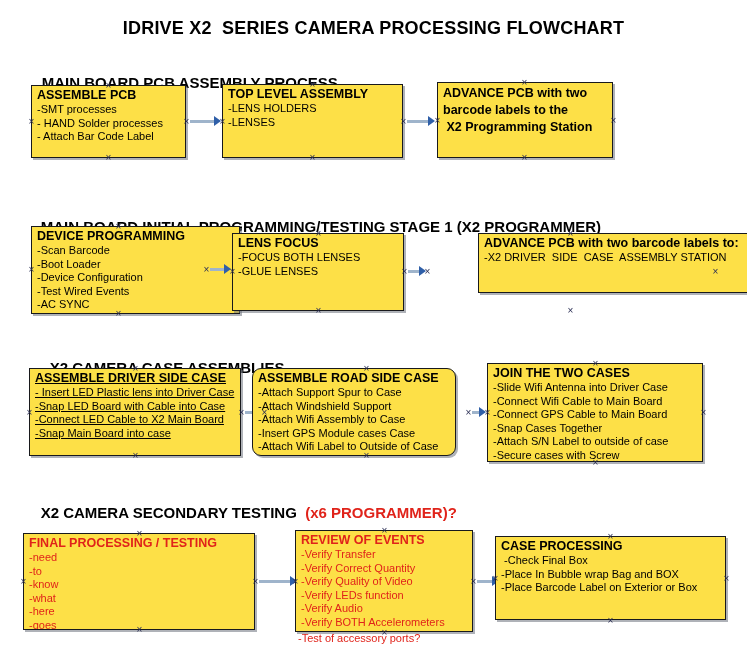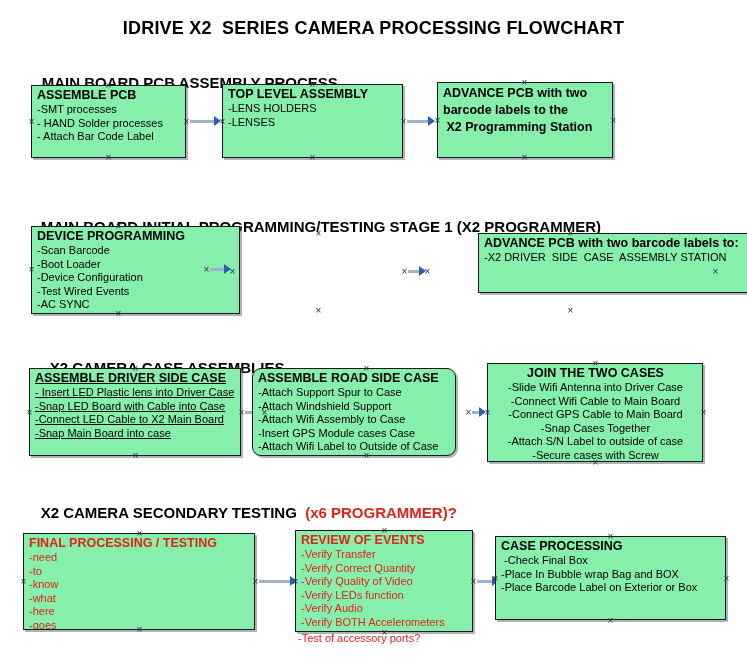--- a/index.html
+++ b/index.html
@@ -22,21 +22,21 @@
   }
   .section-title{
     position:absolute;
     font-size:15px;font-weight:bold;white-space:pre;
   }
   .section-title .red{color:#e0231a;}
 
   
   .box{
     position:absolute;
-    background:#86efac;
+    background:#fde047;
     border:1px solid #18191c;
     box-sizing:border-box;
     box-shadow:2px 2px 0 rgba(110,115,125,.55);
     padding:2px 4px 2px 5px;
     overflow:hidden;
   }
   .box .hdr{
     font-size:12.5px;font-weight:bold;line-height:15px;
     white-space:pre;margin-bottom:0px;
   }
@@ -130,20 +130,25 @@
     <div class="li">-AC SYNC</div>
   </div>
   <div class="xmark" style="left:114px;top:222px;"></div>
   <div class="xmark" style="left:27px;top:265px;"></div>
   <div class="xmark" style="left:114px;top:309px;"></div>
   <div class="xmark" style="left:202px;top:265px;"></div>
 
   <div class="conn" style="left:210px;top:268px;width:16px;"></div>
   <div class="arrowhead" style="left:224px;top:264px;"></div>
 
+  <div class="box" style="left:232px;top:233px;width:172px;height:78px;">
+    <div class="hdr">LENS FOCUS</div>
+    <div class="li">-FOCUS BOTH LENSES</div>
+    <div class="li">-GLUE LENSES</div>
+  </div>
   <div class="xmark" style="left:314px;top:229px;"></div>
   <div class="xmark" style="left:228px;top:267px;"></div>
   <div class="xmark" style="left:314px;top:306px;"></div>
   <div class="xmark" style="left:400px;top:267px;"></div>
 
   <div class="conn" style="left:408px;top:270px;width:13px;"></div>
   <div class="arrowhead" style="left:419px;top:266px;"></div>
 
   <div class="box" style="left:442px;top:233px;width:288px;height:60px;margin-left:36px;">
     <div class="hdr">ADVANCE PCB with two barcode labels to:</div>
@@ -182,21 +187,21 @@
     <div class="li">-Attach Wifi Label to Outside of Case</div>
   </div>
   <div class="xmark" style="left:362px;top:364px;"></div>
   <div class="xmark" style="left:260px;top:408px;"></div>
   <div class="xmark" style="left:362px;top:451px;"></div>
   <div class="xmark" style="left:464px;top:408px;"></div>
 
   <div class="conn" style="left:472px;top:411px;width:10px;"></div>
   <div class="arrowhead" style="left:479px;top:407px;"></div>
 
-  <div class="box" style="left:487px;top:363px;width:216px;height:99px;text-align:center;">
+  <div class="box" style="left:487px;top:363px;width:216px;height:99px;">
     <div class="hdr">JOIN THE TWO CASES</div>
     <div class="li">-Slide Wifi Antenna into Driver Case</div>
     <div class="li">-Connect Wifi Cable to Main Board</div>
     <div class="li">-Connect GPS Cable to Main Board</div>
     <div class="li">-Snap Cases Together</div>
     <div class="li">-Attach S/N Label to outside of case</div>
     <div class="li">-Secure cases with Screw</div>
   </div>
   <div class="xmark" style="left:591px;top:359px;"></div>
   <div class="xmark" style="left:483px;top:408px;"></div>

